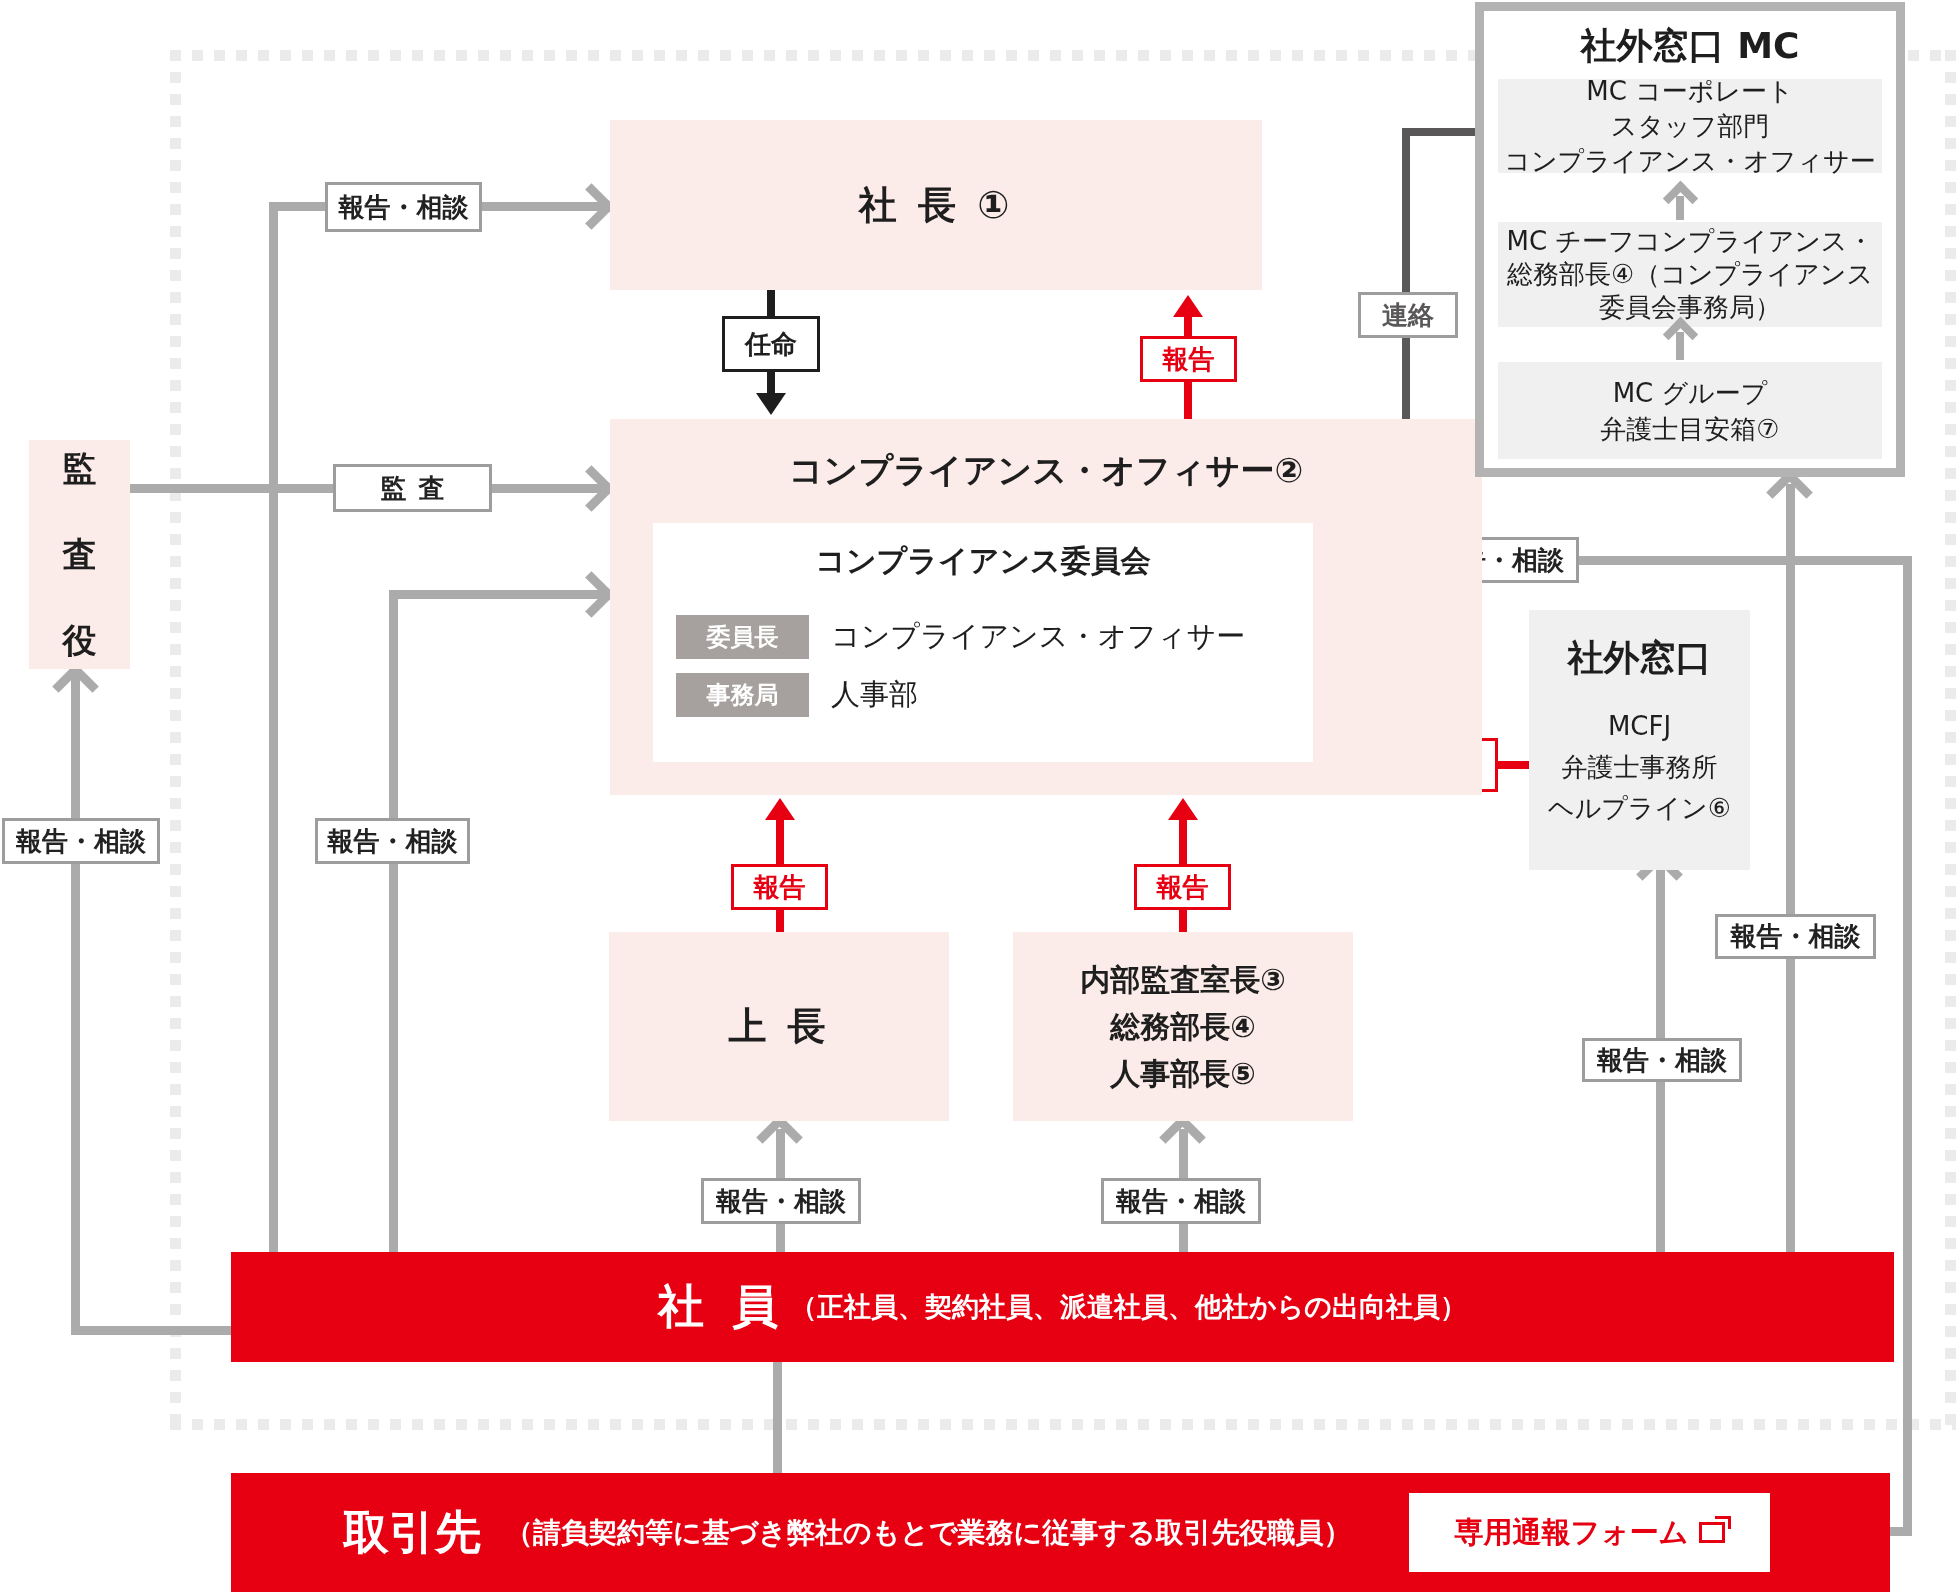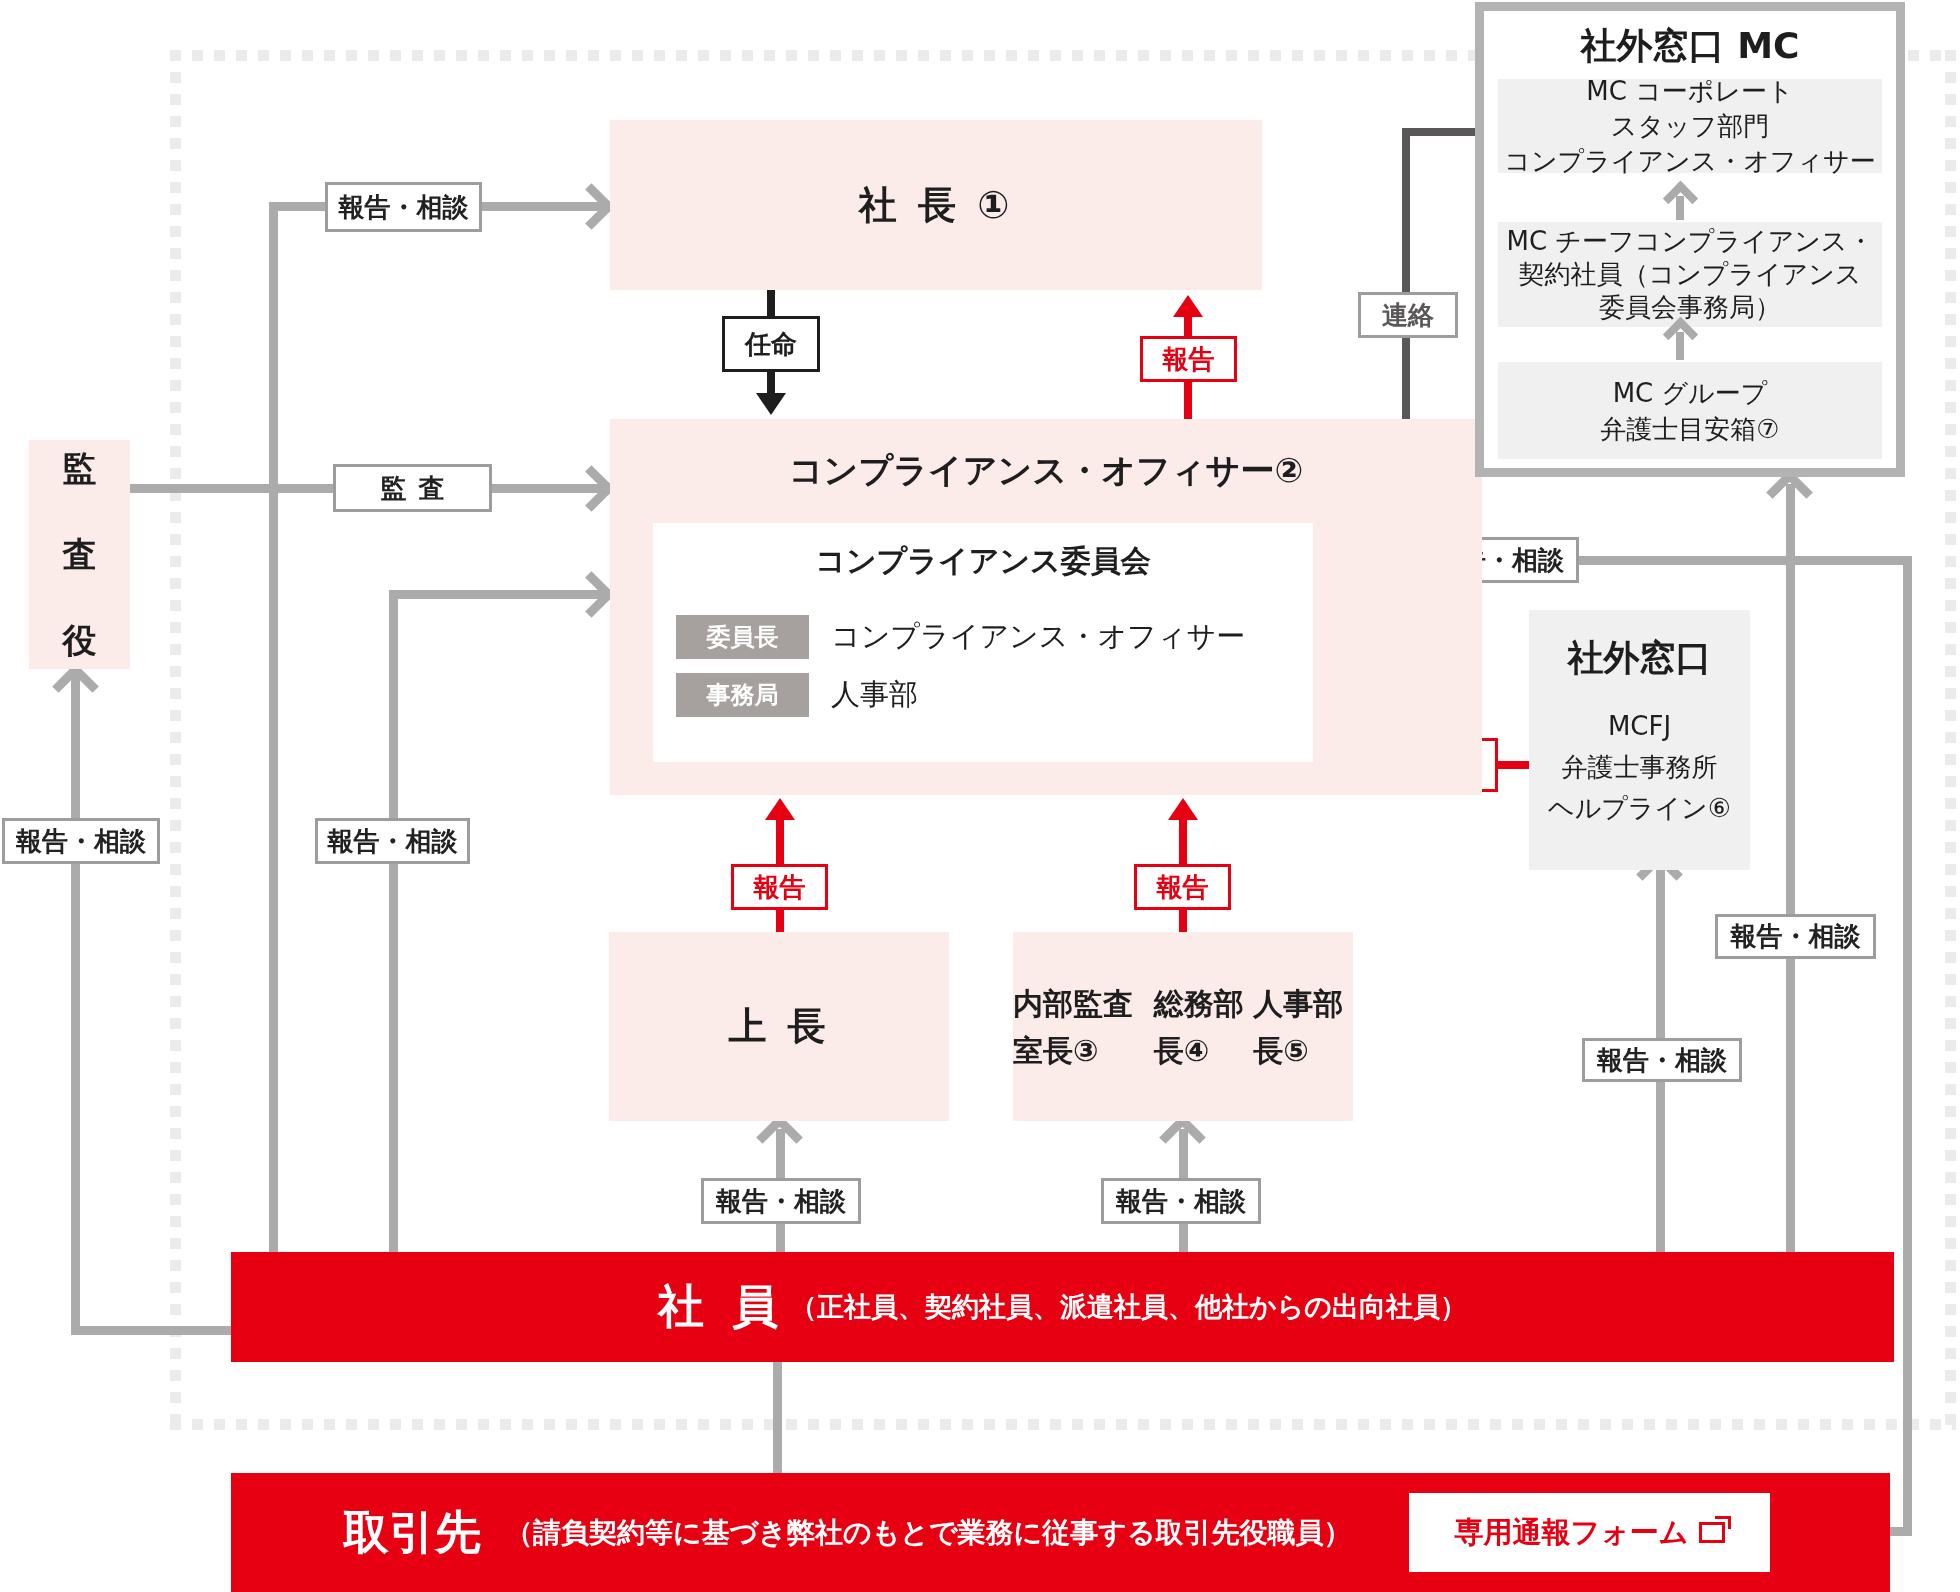--- a/index.html
+++ b/index.html
@@ -165,21 +165,21 @@
         <span class="tag">事務局</span>
         <span style="font-size:29px;font-weight:500;">人事部</span>
       </div>
     </div>
   </div>
 
   <div class="pink center title-big" style="left:609px;top:932px;width:340px;height:189px;">
     <span>上 長</span>
   </div>
 
-  <div class="pink" style="left:1013px;top:932px;width:340px;height:189px;display:flex;flex-direction:row;align-items:center;justify-content:center;font-size:30px;font-weight:700;line-height:47px;">
+  <div class="pink" style="left:1013px;top:932px;width:340px;height:189px;display:flex;flex-direction:column;align-items:center;justify-content:center;font-size:30px;font-weight:700;line-height:47px;">
     <div>内部監査室長③</div>
     <div>総務部長④</div>
     <div>人事部長⑤</div>
   </div>
 
   <div class="pink" style="left:29px;top:440px;width:101px;height:229px;display:flex;flex-direction:column;align-items:center;justify-content:center;gap:40px;font-size:34px;font-weight:700;">
     <span>監</span>
     <span>査</span>
     <span>役</span>
   </div>
@@ -188,21 +188,21 @@
     <div class="center" style="height:70px;font-size:36px;font-weight:700;">
       <span>社外窓口 MC</span>
     </div>
     <div class="graybox" style="left:14px;top:68px;width:384px;height:94px;display:flex;flex-direction:column;align-items:center;justify-content:center;font-size:26px;line-height:35px;">
       <div>MC コーポレート</div>
       <div>スタッフ部門</div>
       <div>コンプライアンス・オフィサー</div>
     </div>
     <div class="graybox" style="left:14px;top:211px;width:384px;height:105px;display:flex;flex-direction:column;align-items:center;justify-content:center;font-size:26px;line-height:33px;">
       <div>MC チーフコンプライアンス・</div>
-      <div>契約社員（コンプライアンス</div>
+      <div>総務部長④（コンプライアンス</div>
       <div>委員会事務局）</div>
     </div>
     <div class="graybox" style="left:14px;top:351px;width:384px;height:97px;display:flex;flex-direction:column;align-items:center;justify-content:center;font-size:26px;line-height:36px;">
       <div>MC グループ</div>
       <div>弁護士目安箱⑦</div>
     </div>
   </div>
 
   <div class="ln" style="left:1676px;top:196px;width:8px;height:24px;"></div>
   <div class="ch ch-s ch-up" style="left:1668px;top:186px;"></div>

